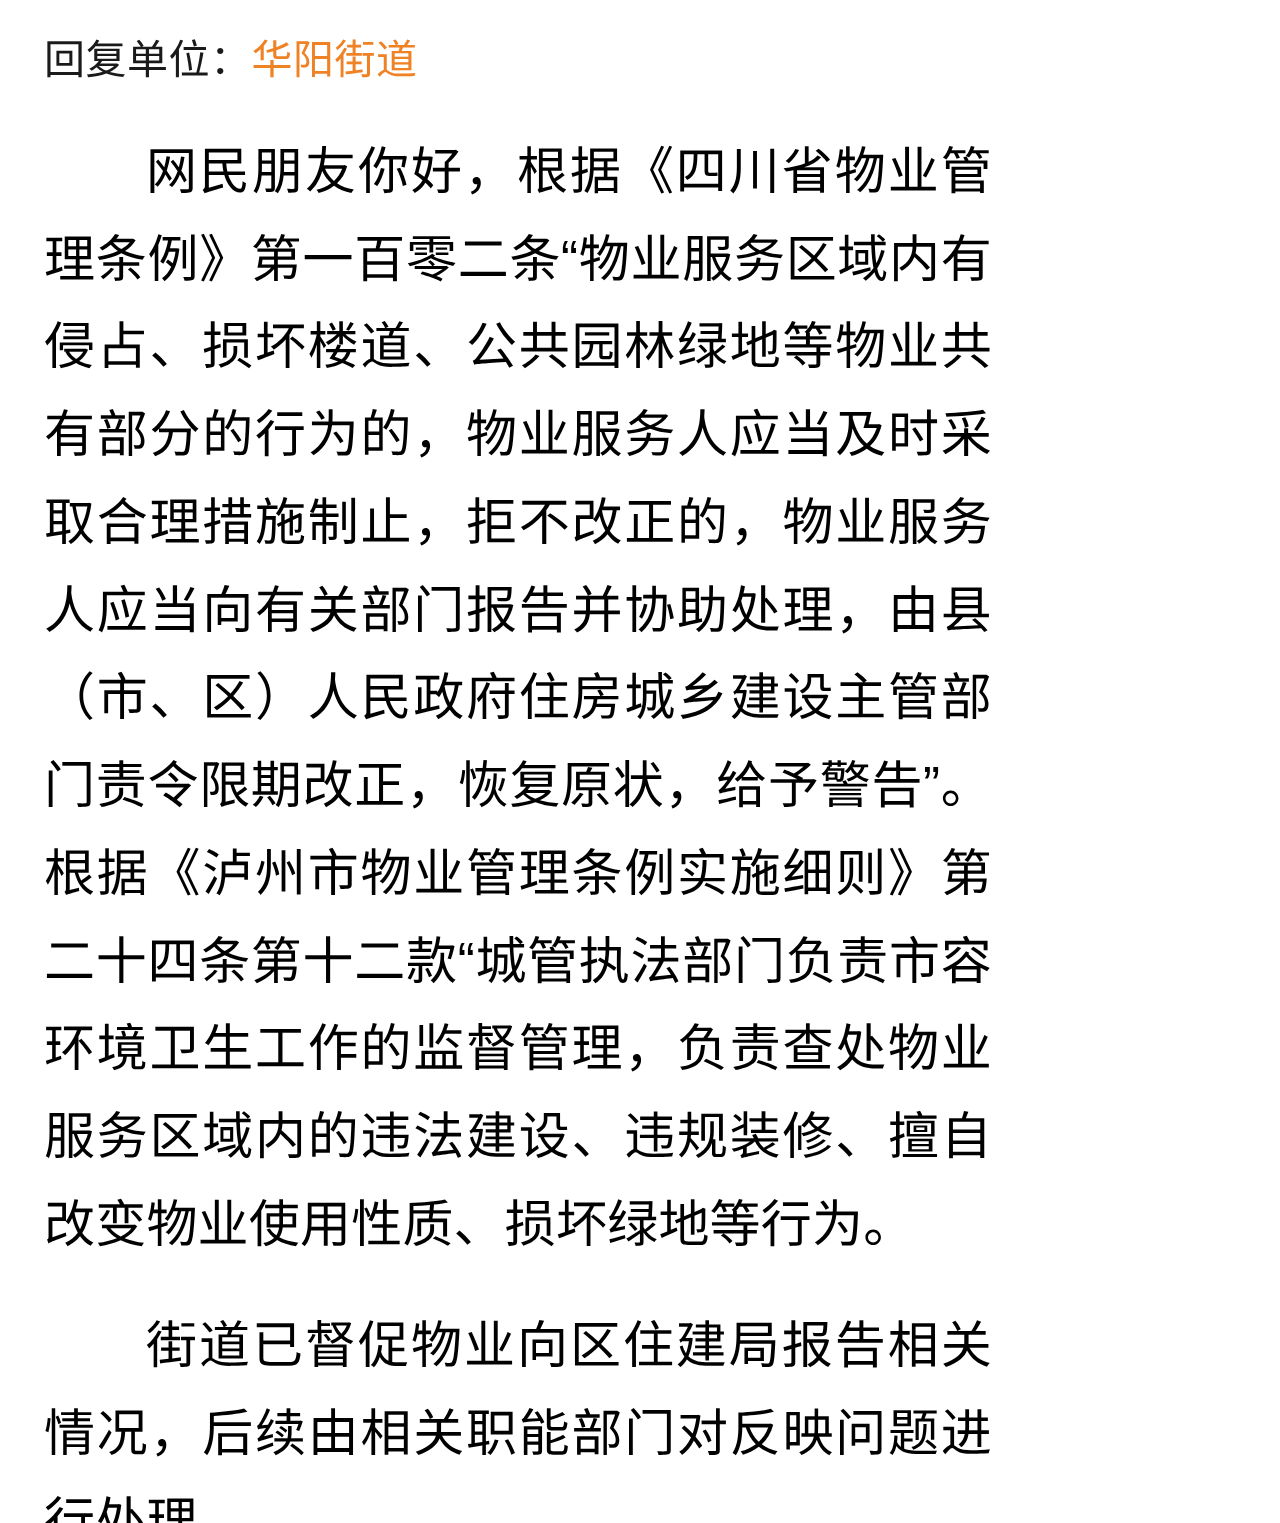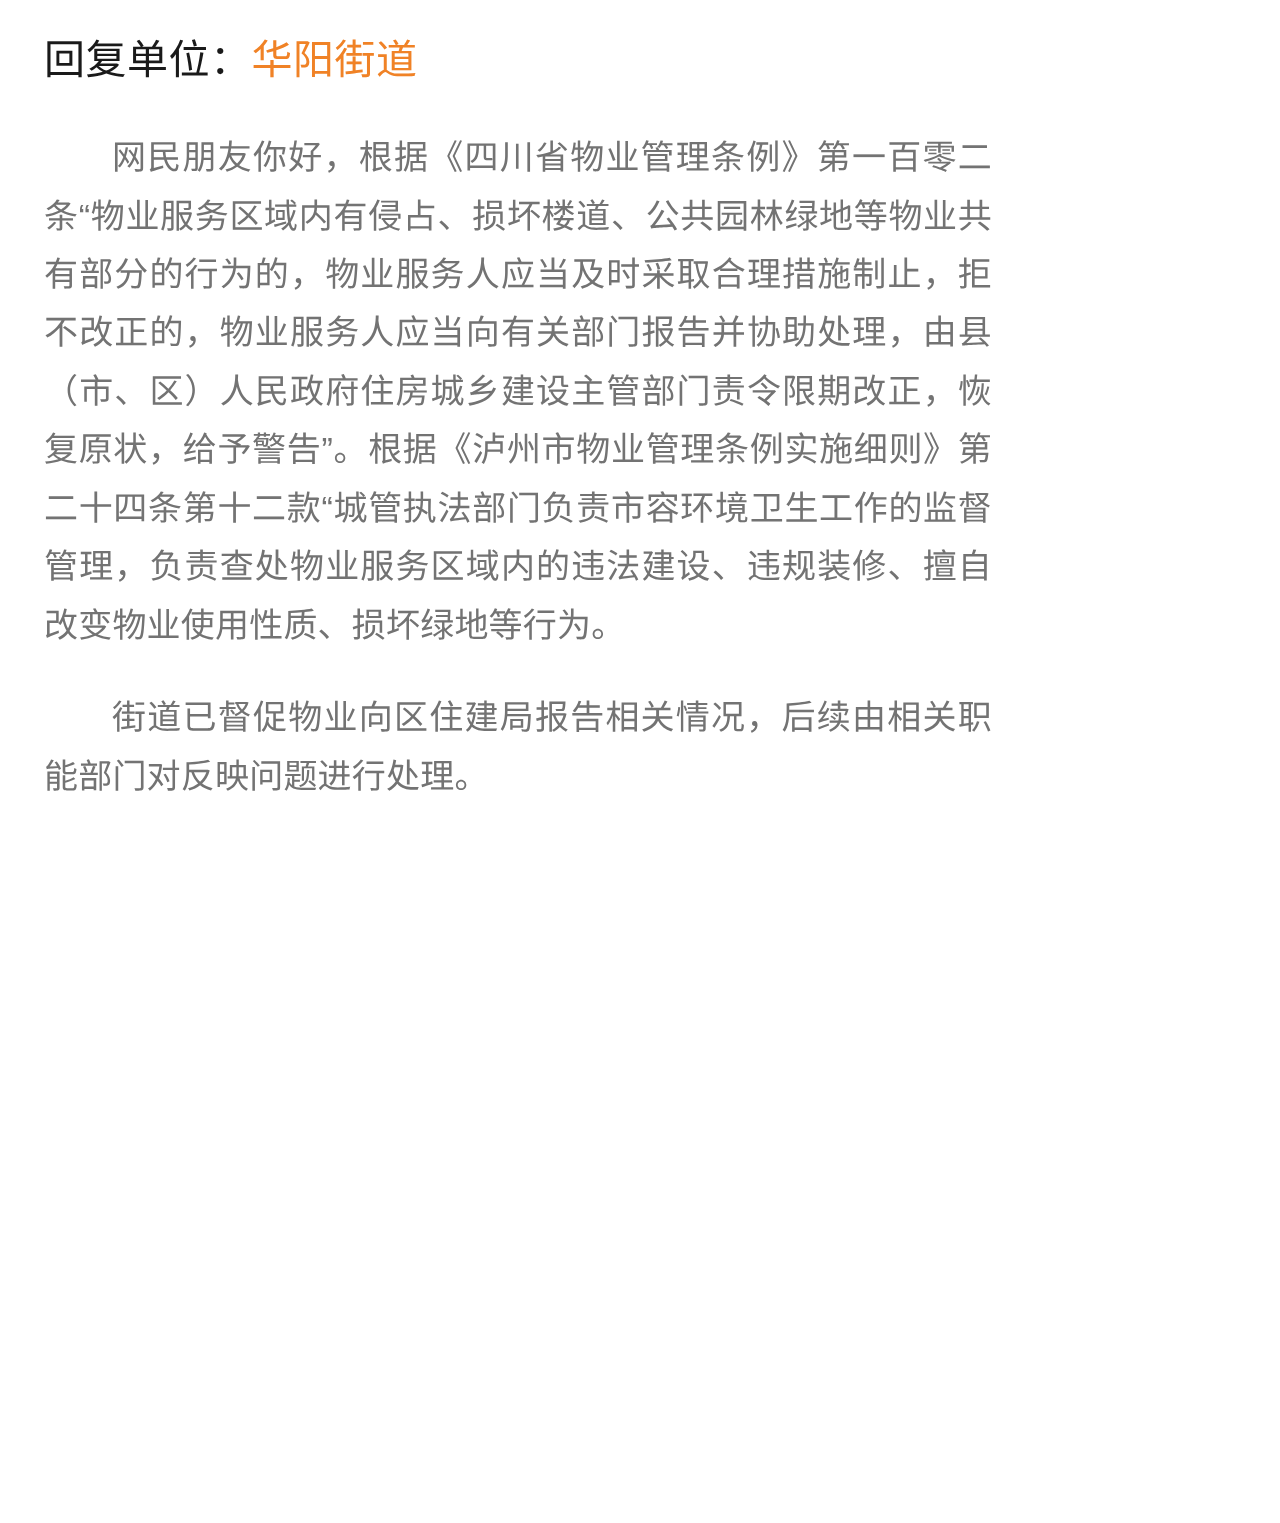--- a/index.html
+++ b/index.html
@@ -33,23 +33,23 @@
     color: #f08226;
   }
   .meta-value-time {
     color: #8c8c8c;
     letter-spacing: 1px;
   }
   .reply-body {
     margin-top: 34px;
   }
   .para {
-    font-size: 34px;
+    font-size: 51px;
     line-height: 1.72;
-    color: #737373;
+    color: #000000;
     text-align: justify;
     text-justify: inter-ideograph;
     text-indent: 2em;
     margin: 0 0 34px 0;
     letter-spacing: 0.2px;
   }
   .para:last-child {
     margin-bottom: 0;
   }
 </style>

